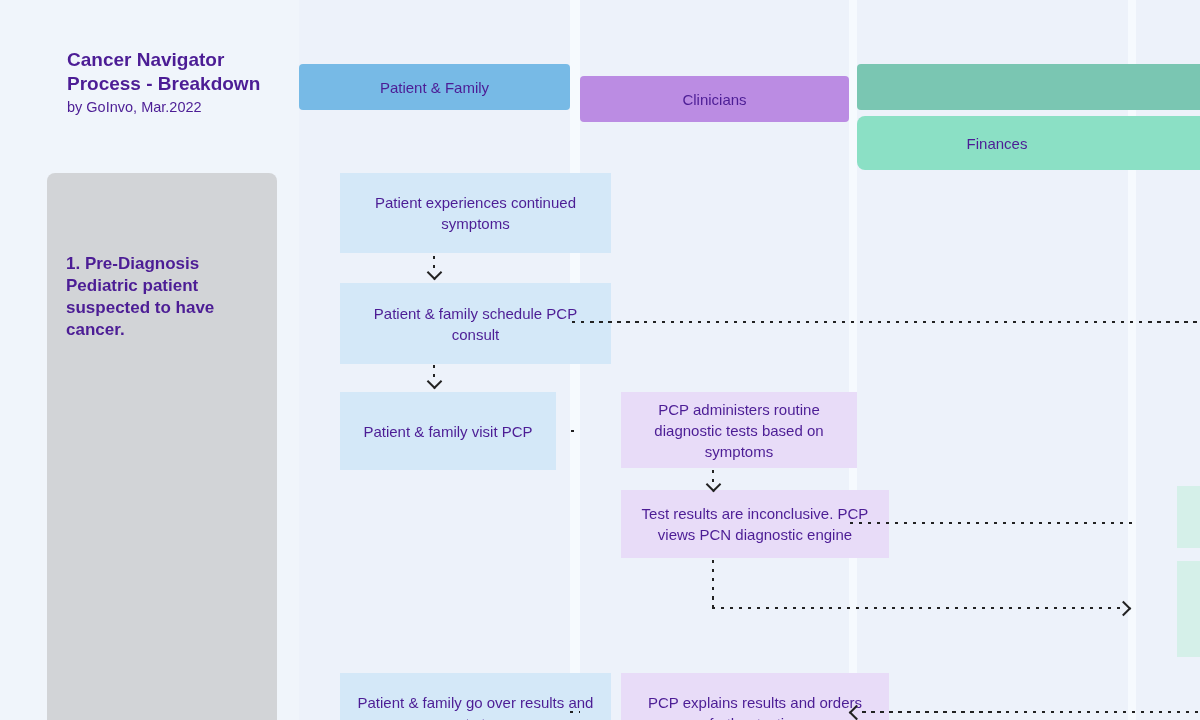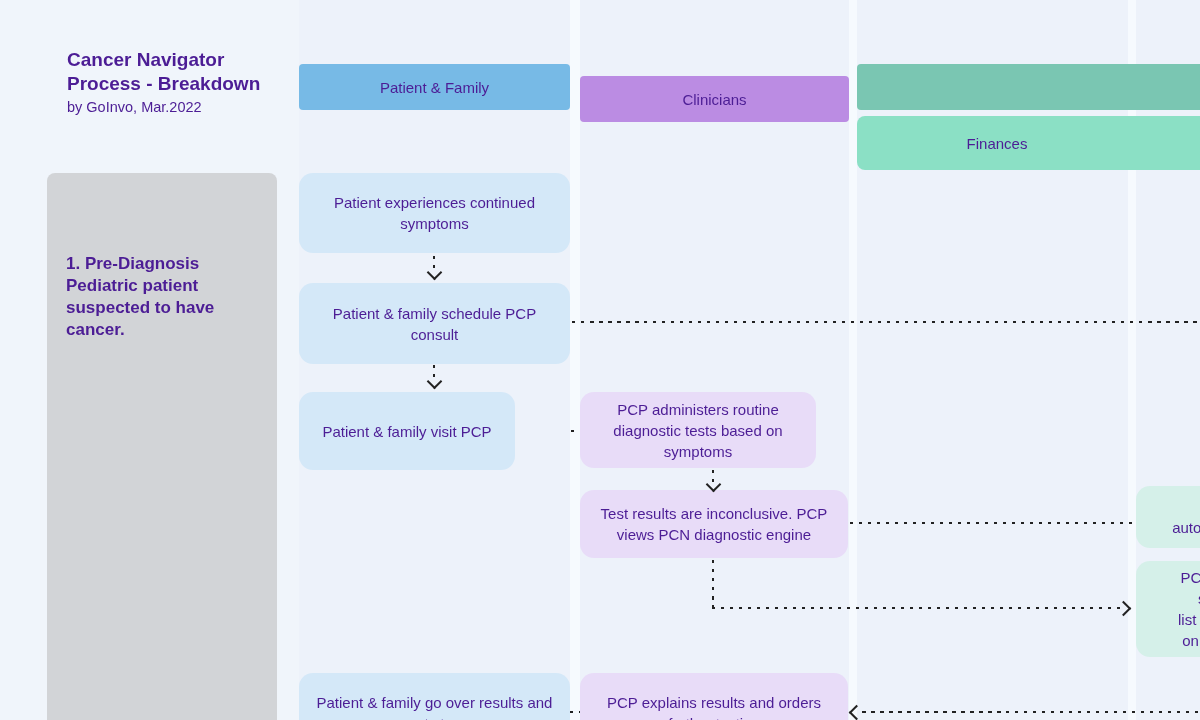--- a/index.html
+++ b/index.html
@@ -18,24 +18,24 @@
     display:flex;align-items:center;justify-content:center;
     font-size:15px;font-weight:500;
   }
   .subhdr{
     position:absolute;height:54px;border-radius:8px;
     display:flex;align-items:center;
     font-size:15px;font-weight:500;
   }
   .subhdr .inner{width:280px;text-align:center;}
   .box{
-    position:absolute;border-radius:14px;
+    position:absolute;border-radius:0;
     display:flex;align-items:center;justify-content:center;
     text-align:center;font-size:15px;line-height:21px;
-    padding:0 10px;box-sizing:border-box;white-space:pre-line;
+    padding:0 10px;box-sizing:border-box;white-space:pre-line;margin-left:41px;
   }
   .blue{background:#d4e8f8;}
   .purple{background:#e8dcf8;}
   .teal{background:#d5f0e9;}
   .phase{
     position:absolute;left:47px;top:173px;width:230px;height:600px;
     background:#d2d4d7;border-radius:8px;
     box-sizing:border-box;padding:80px 18px 0 19px;
     font-size:17px;font-weight:700;line-height:22px;white-space:pre-line;
   }

